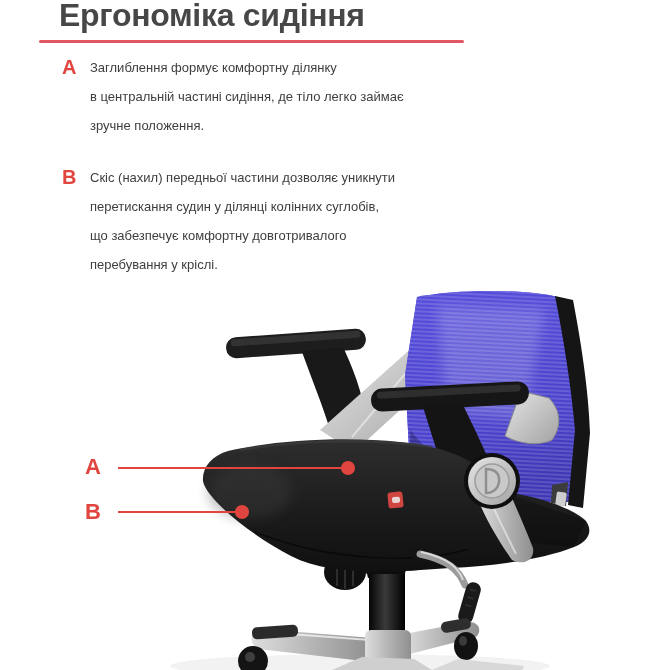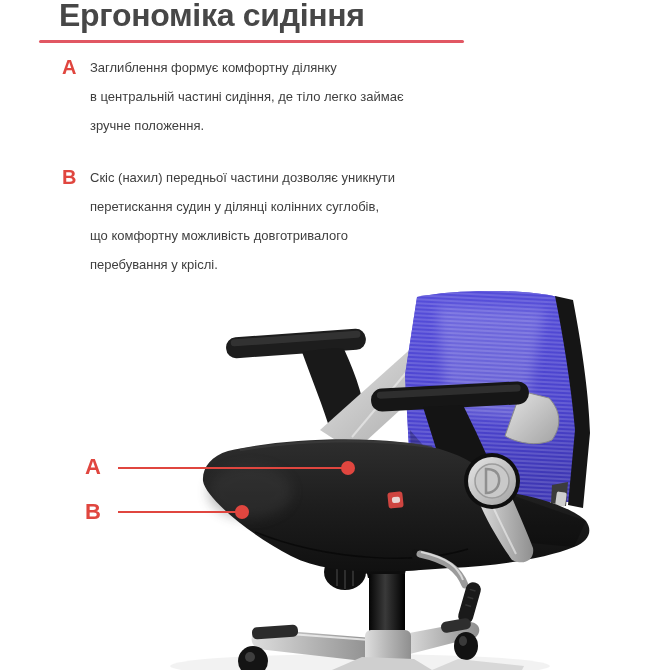--- a/index.html
+++ b/index.html
@@ -54,21 +54,21 @@
   <span class="bullet">А</span>
   <p class="ftext">Заглиблення формує комфортну ділянку
 в центральній частині сидіння, де тіло легко займає
 зручне положення.</p>
 </div>
 
 <div class="abs feature feature-b">
   <span class="bullet">В</span>
   <p class="ftext">Скіс (нахил) передньої частини дозволяє уникнути
 перетискання судин у ділянці колінних суглобів,
-що комфортну можливість довготривалого
+що забезпечує комфортну довготривалого
 перебування у кріслі.</p>
 </div>
 
 <svg class="abs chair-wrap" viewBox="0 0 670 670" width="670" height="670" aria-hidden="true">
   <defs>
     <linearGradient id="silv" x1="0" y1="0" x2="1" y2="1">
       <stop offset="0" stop-color="#e6e6e6"></stop>
         <stop offset="1" stop-color="#a3a3a3"></stop>
     </linearGradient>
     <linearGradient id="silvV" x1="0" y1="0" x2="1" y2="0">

